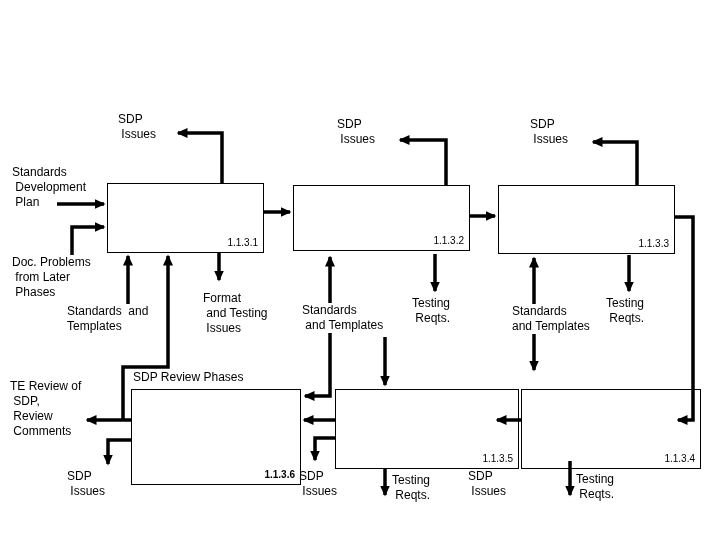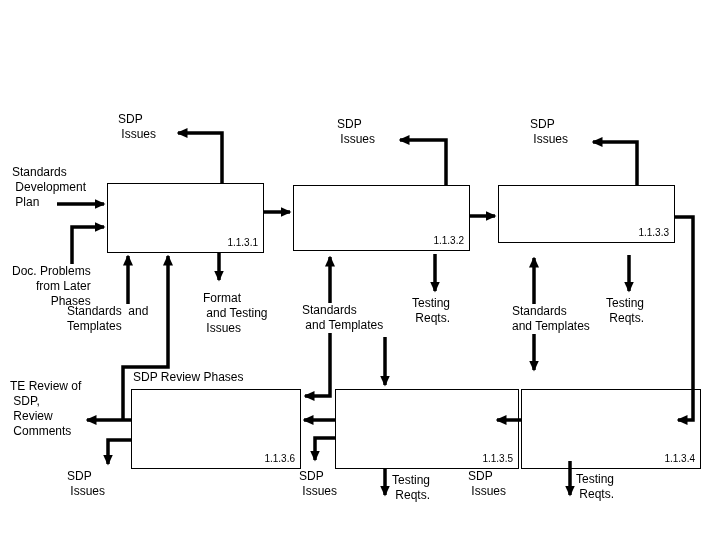--- a/index.html
+++ b/index.html
@@ -37,30 +37,30 @@
 <body>
 
 <div class="stage">
 
   <div class="box" style="left:107px;top:183px;width:157px;height:70px;">
     <span class="num">1.1.3.1</span>
   </div>
   <div class="box" style="left:293px;top:185px;width:177px;height:66px;">
     <span class="num">1.1.3.2</span>
   </div>
-  <div class="box" style="left:498px;top:185px;width:177px;height:58px;">
+  <div class="box" style="left:498px;top:185px;width:177px;height:69px;">
     <span class="num">1.1.3.3</span>
   </div>
   <div class="box" style="left:521px;top:389px;width:180px;height:80px;">
     <span class="num">1.1.3.4</span>
   </div>
   <div class="box" style="left:335px;top:389px;width:184px;height:80px;">
     <span class="num">1.1.3.5</span>
   </div>
-  <div class="box" style="left:131px;top:389px;width:170px;height:80px;">
+  <div class="box" style="left:131px;top:389px;width:170px;height:96px;font-weight:bold;">
     <span class="num">1.1.3.6</span>
   </div>
 
   <svg class="wires" viewBox="0 0 720 540" xmlns="http://www.w3.org/2000/svg">
     <defs>
       <marker id="ah" viewBox="0 0 11 10" markerWidth="11" markerHeight="10" refX="9.5" refY="5" orient="auto-start-reverse" markerUnits="userSpaceOnUse">
         <path d="M0 0 L11 5 L0 10 Z" fill="#000000"></path>
       </marker>
     </defs>
     <g fill="none" stroke="#000000" stroke-width="3.5" stroke-linejoin="miter">
@@ -92,21 +92,21 @@
 
   <div class="lbl" style="left:118px;top:112px;">SDP
  Issues</div>
   <div class="lbl" style="left:337px;top:117px;">SDP
  Issues</div>
   <div class="lbl" style="left:530px;top:117px;">SDP
  Issues</div>
   <div class="lbl" style="left:12px;top:165px;">Standards
  Development
  Plan</div>
-  <div class="lbl bg" style="left:12px;top:264px;text-align:right;">Doc. Problems
+  <div class="lbl bg" style="left:12px;top:255px;">Doc. Problems
  from Later
  Phases</div>
   <div class="lbl" style="left:67px;top:304px;">Standards  and
 Templates</div>
   <div class="lbl" style="left:203px;top:291px;">Format
  and Testing
  Issues</div>
   <div class="lbl bg" style="left:302px;top:303px;">Standards
  and Templates</div>
   <div class="lbl" style="left:412px;top:296px;">Testing

